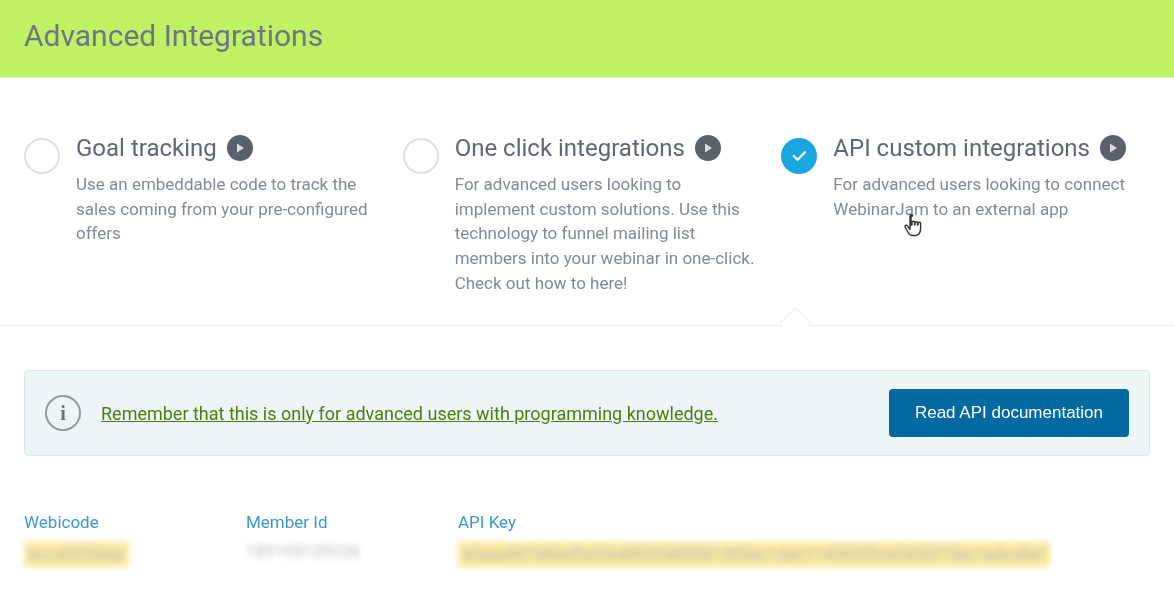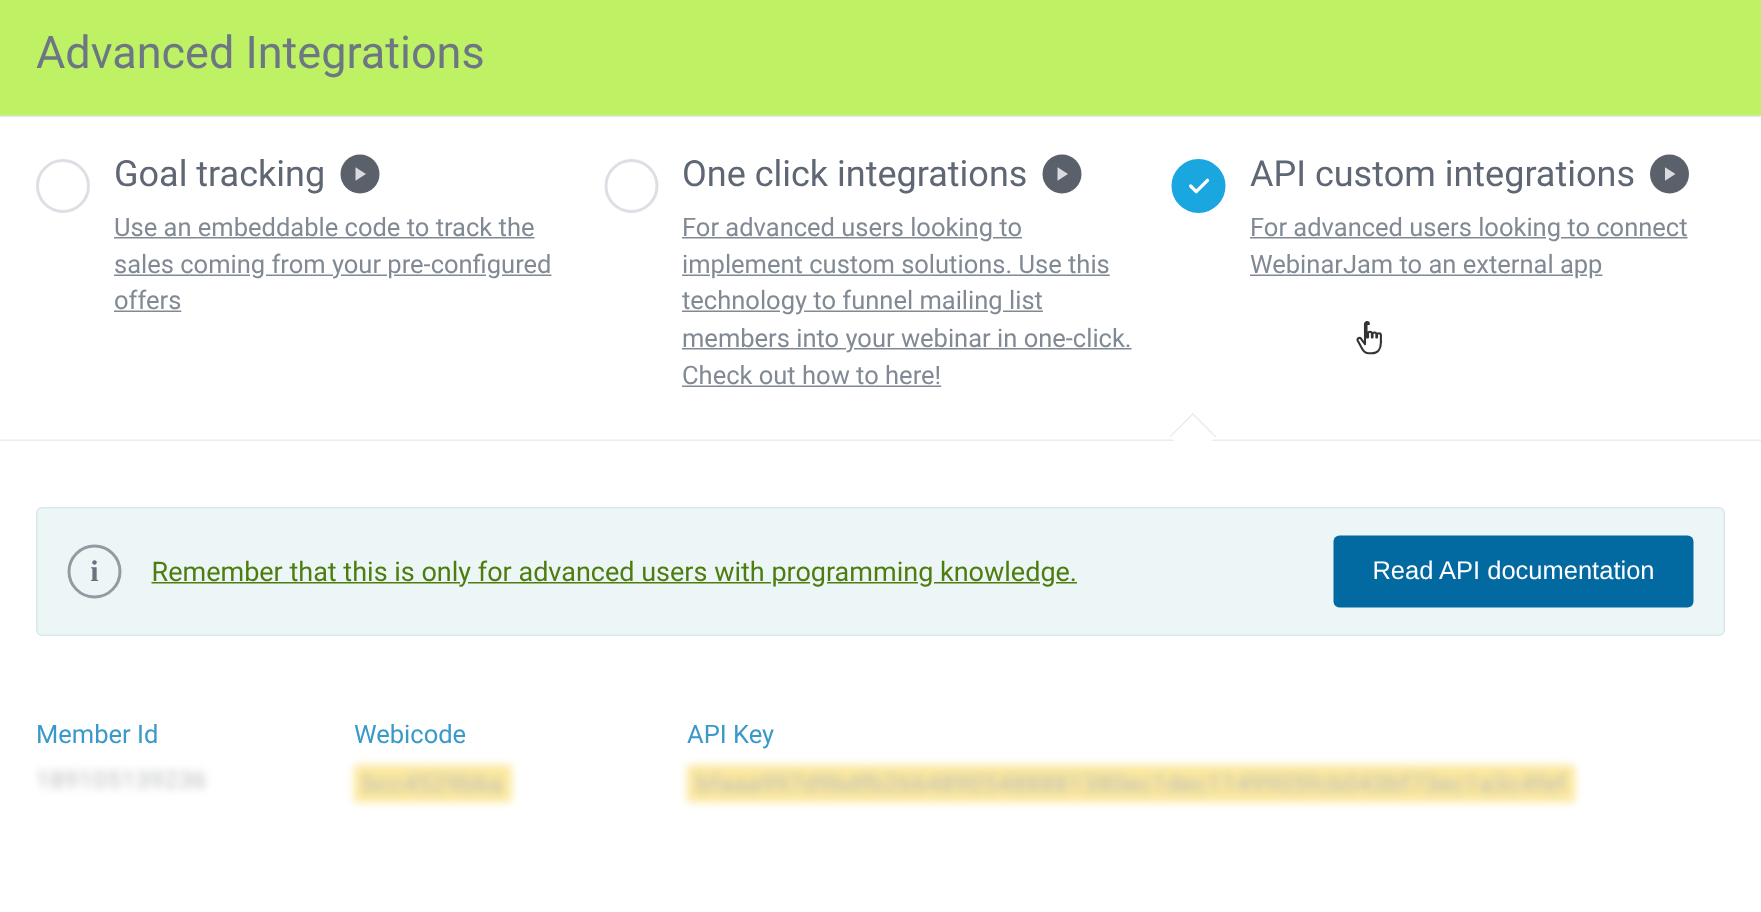--- a/index.html
+++ b/index.html
@@ -30,20 +30,21 @@
     border-bottom: 1px solid #ececec;
     position: relative;
   }
 
   .option-card {
     flex: 1 1 0;
     display: flex;
     align-items: flex-start;
     gap: 16px;
     padding-right: 10px;
+    margin-top: 32px;
   }
 
   .radio-circle {
     flex: 0 0 auto;
     width: 36px;
     height: 36px;
     border: 2px solid #dcdfe4;
     border-radius: 50%;
     background: #fff;
     margin-top: 4px;
@@ -80,21 +81,20 @@
     align-items: center;
     justify-content: center;
     flex: 0 0 auto;
   }
   .play-circle svg { display:block; }
 
   .option-desc {
     font-size: 17px;
     line-height: 1.45;
     color: #818a94;
-    text-decoration: underline;
   }
 
   
   .notch {
     position: absolute;
     bottom: -1px;
     width: 22px;
     height: 22px;
     background: #ffffff;
     border-left: 1px solid #ececec;
@@ -251,27 +251,27 @@
 
 <div class="content-area">
 
   <div class="info-banner">
     <div class="info-icon-wrap">i</div>
     <div class="info-text">Remember that this is only for advanced users with programming knowledge.</div>
     <button class="doc-button">Read API documentation</button>
   </div>
 
   <div class="fields-row">
+    <div class="field-col webicode">
+      <div class="field-label">Webicode</div>
+      <div class="field-value"><span class="hl">bcc4529bba</span></div>
+    </div>
     <div class="field-col member">
       <div class="field-label">Member Id</div>
       <div class="field-value"><span>189105139236</span></div>
-    </div>
-    <div class="field-col webicode">
-      <div class="field-label">Webicode</div>
-      <div class="field-value"><span class="hl">bcc4529bba</span></div>
     </div>
     <div class="field-col apikey">
       <div class="field-label">API Key</div>
       <div class="field-value"><span class="hl">bfaaa997d9bdfb26648905488881380ec1dec1149905fcb043bf73ec1a3c4fef</span></div>
     </div>
   </div>
 
 </div>
 
 <svg class="cursor-pointer" width="22" height="26" viewBox="0 0 22 26" style="left: 904px; top: 214px;">

